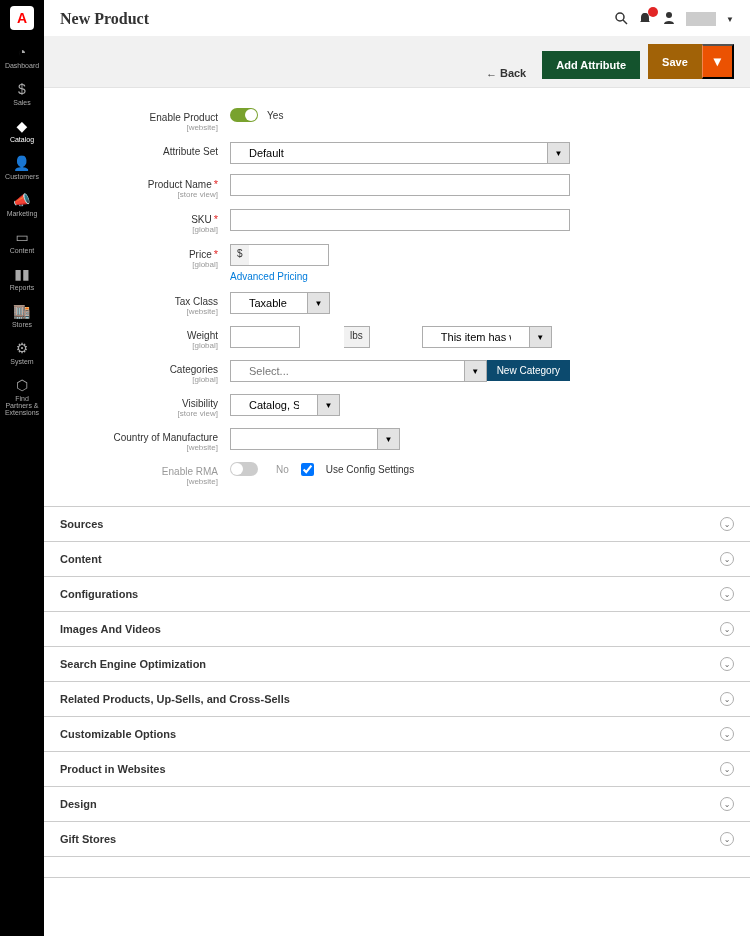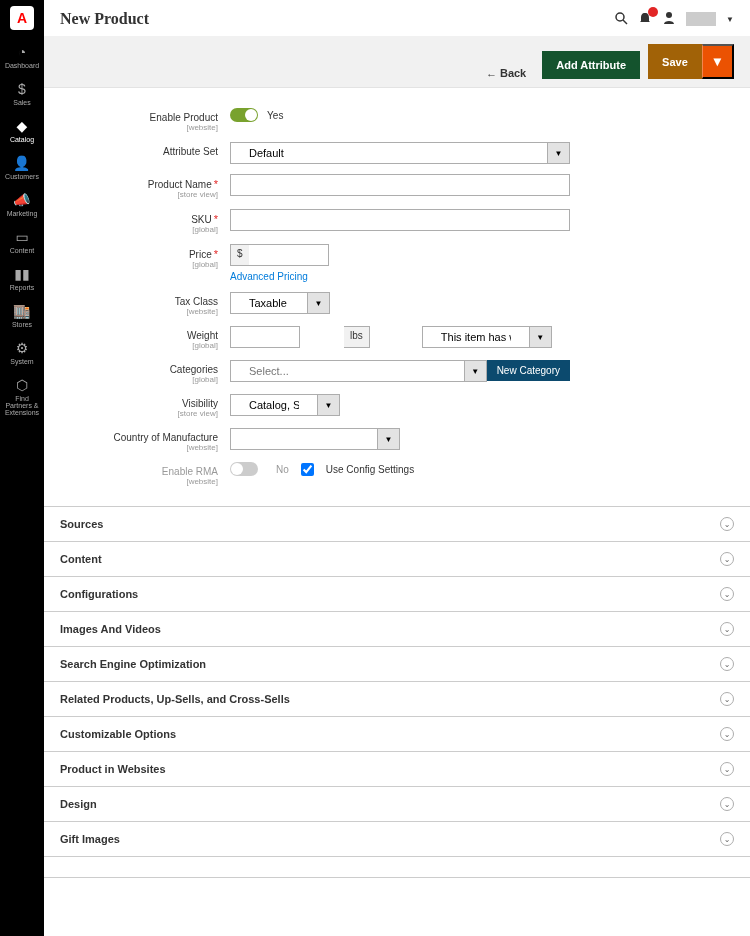--- a/index.html
+++ b/index.html
@@ -251,20 +251,20 @@
         </div>
         <div class="collapsible">
           <span class="collapsible-title">Product in Websites</span>
           <span class="collapse-icon">⌄</span>
         </div>
         <div class="collapsible">
           <span class="collapsible-title">Design</span>
           <span class="collapse-icon">⌄</span>
         </div>
         <div class="collapsible">
-          <span class="collapsible-title">Gift Images</span>
+          <span class="collapsible-title">Gift Stores</span>
           <span class="collapse-icon">⌄</span>
         </div>
         <div class="collapsible"></div>
       </div>
 
   </div>
 </div>
 
 </body></html>

